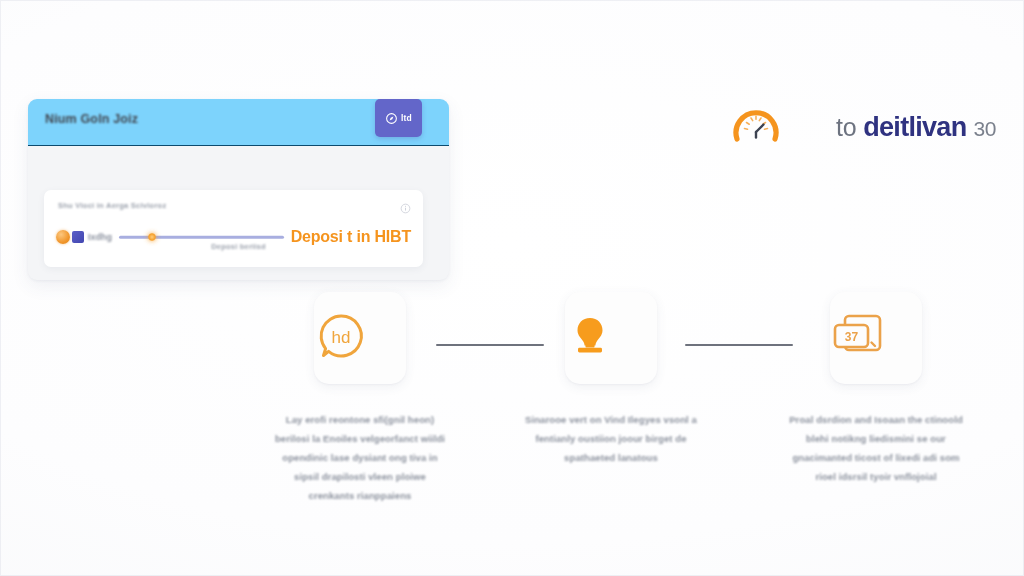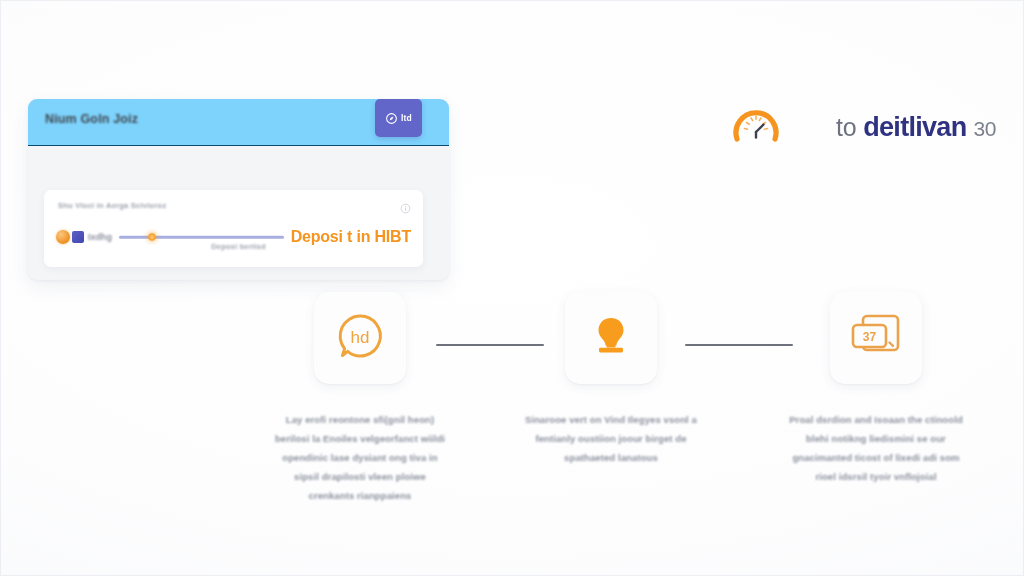--- a/index.html
+++ b/index.html
@@ -258,21 +258,20 @@
   #step-2 { left: 516px; }
 
   .step-tile {
     width: 92px;
     height: 92px;
     border-radius: 15px;
     background: #fdfdfd;
     box-shadow: 0 3px 11px rgba(70,80,110,.075), 0 1px 2px rgba(70,80,110,.05);
     display: flex;
     align-items: center;
-    justify-content: center;
   }
   .step-body {
     margin-top: 26px;
     width: 178px;
     text-align: center;
     font-size: 9.5px;
     line-height: 19px;
     font-weight: 700;
     color: #8b919d;
     letter-spacing: .1px;

